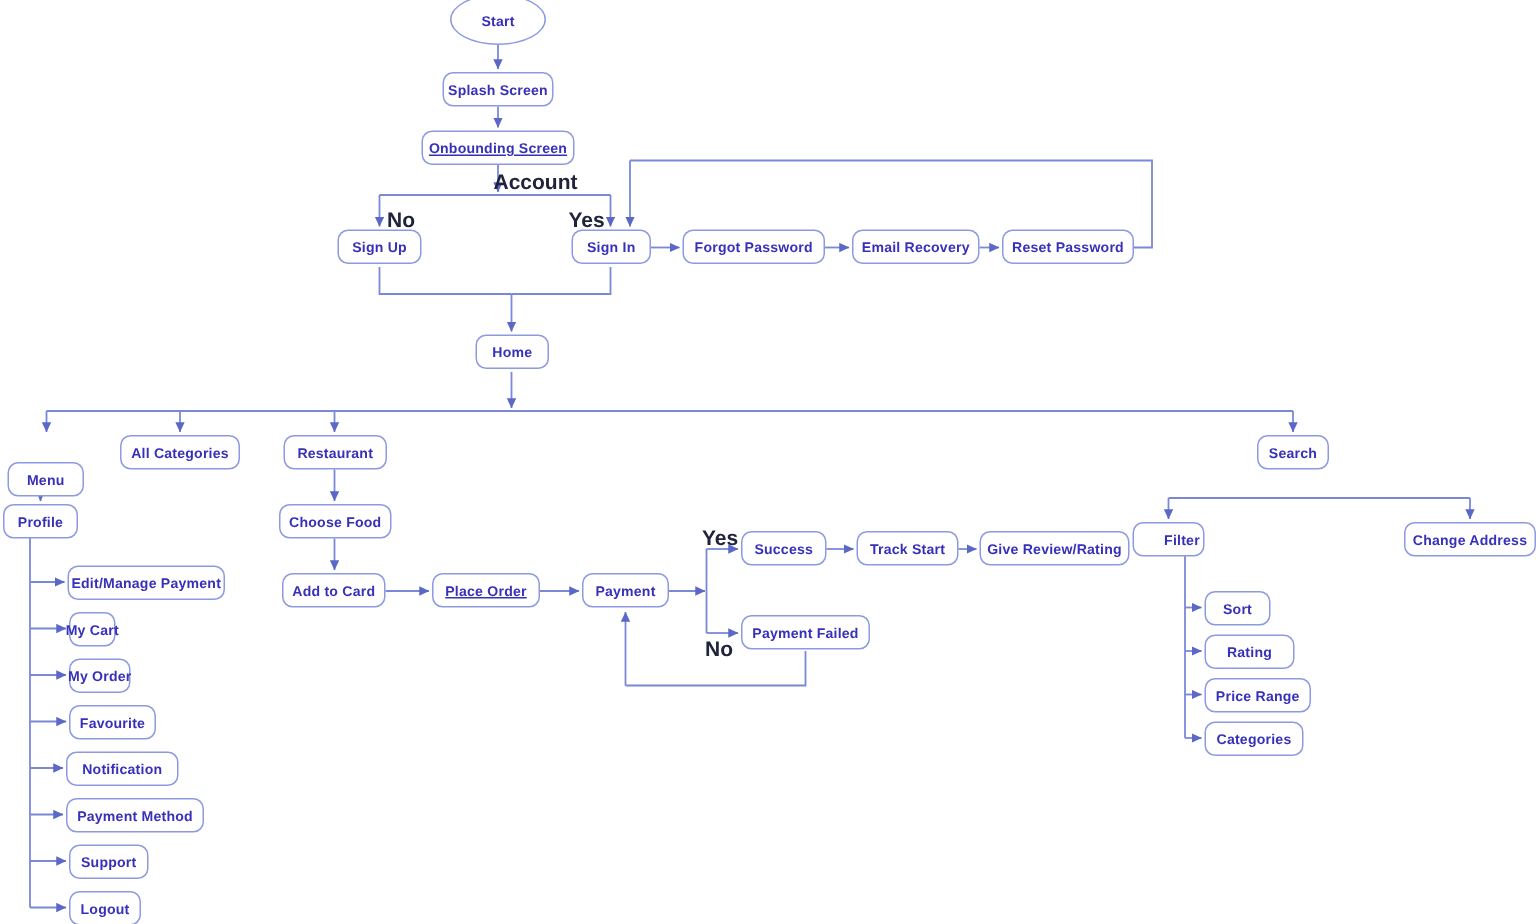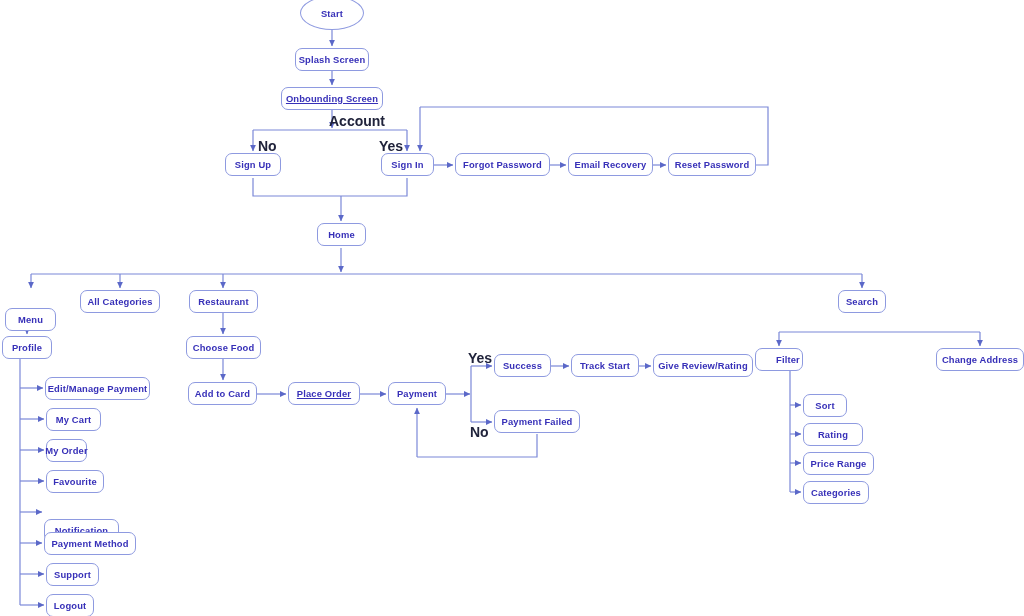--- a/index.html
+++ b/index.html
@@ -167,28 +167,28 @@
       <div class="node" style="left: 755px; top: 348px; width: 48px; padding-left: 18px;">Filter</div>
       <div class="node" style="left: 936px; top: 348px; width: 88px;">Change Address</div>
       <div class="node" style="left: 494px; top: 354px; width: 57px;">Success</div>
       <div class="node" style="left: 571px; top: 354px; width: 68px;">Track Start</div>
       <div class="node" style="left: 653px; top: 354px; width: 100px;">Give Review/Rating</div>
       <div class="node" style="left: 45px; top: 377px; width: 105px;">Edit/Manage Payment</div>
       <div class="node" style="left: 188px; top: 382px; width: 69px;">Add to Card</div>
       <div class="node" style="left: 288px; top: 382px; width: 72px; text-decoration: underline;">Place Order</div>
       <div class="node" style="left: 388px; top: 382px; width: 58px;">Payment</div>
       <div class="node" style="left: 803px; top: 394px; width: 44px;">Sort</div>
-      <div class="node" style="left: 46px; top: 408px; width: 55px;">My Cart</div>
+      <div class="node" style="left: 46px; top: 408px; width: 31px;">My Cart</div>
       <div class="node" style="left: 494px; top: 410px; width: 86px;">Payment Failed</div>
       <div class="node" style="left: 803px; top: 423px; width: 60px;">Rating</div>
       <div class="node" style="left: 46px; top: 439px; width: 41px;">My Order</div>
       <div class="node" style="left: 803px; top: 452px; width: 71px;">Price Range</div>
       <div class="node" style="left: 46px; top: 470px; width: 58px;">Favourite</div>
       <div class="node" style="left: 803px; top: 481px; width: 66px;">Categories</div>
-      <div class="node" style="left: 44px; top: 501px; width: 75px; margin-top: 18px;">Notification</div>
+      <div class="node" style="left: 44px; top: 501px; width: 75px;">Notification</div>
       <div class="node" style="left: 44px; top: 532px; width: 92px;">Payment Method</div>
       <div class="node" style="left: 46px; top: 563px; width: 53px;">Support</div>
       <div class="node" style="left: 46px; top: 594px; width: 48px;">Logout</div>
     </div>
   <div id="labels">
       <div class="edge-label" style="left: 329px; top: 113px;">Account</div>
       <div class="edge-label" style="left: 258px; top: 138px;">No</div>
       <div class="edge-label" style="left: 379px; top: 138px;">Yes</div>
       <div class="edge-label" style="left: 468px; top: 350px;">Yes</div>
       <div class="edge-label" style="left: 470px; top: 424px;">No</div>

